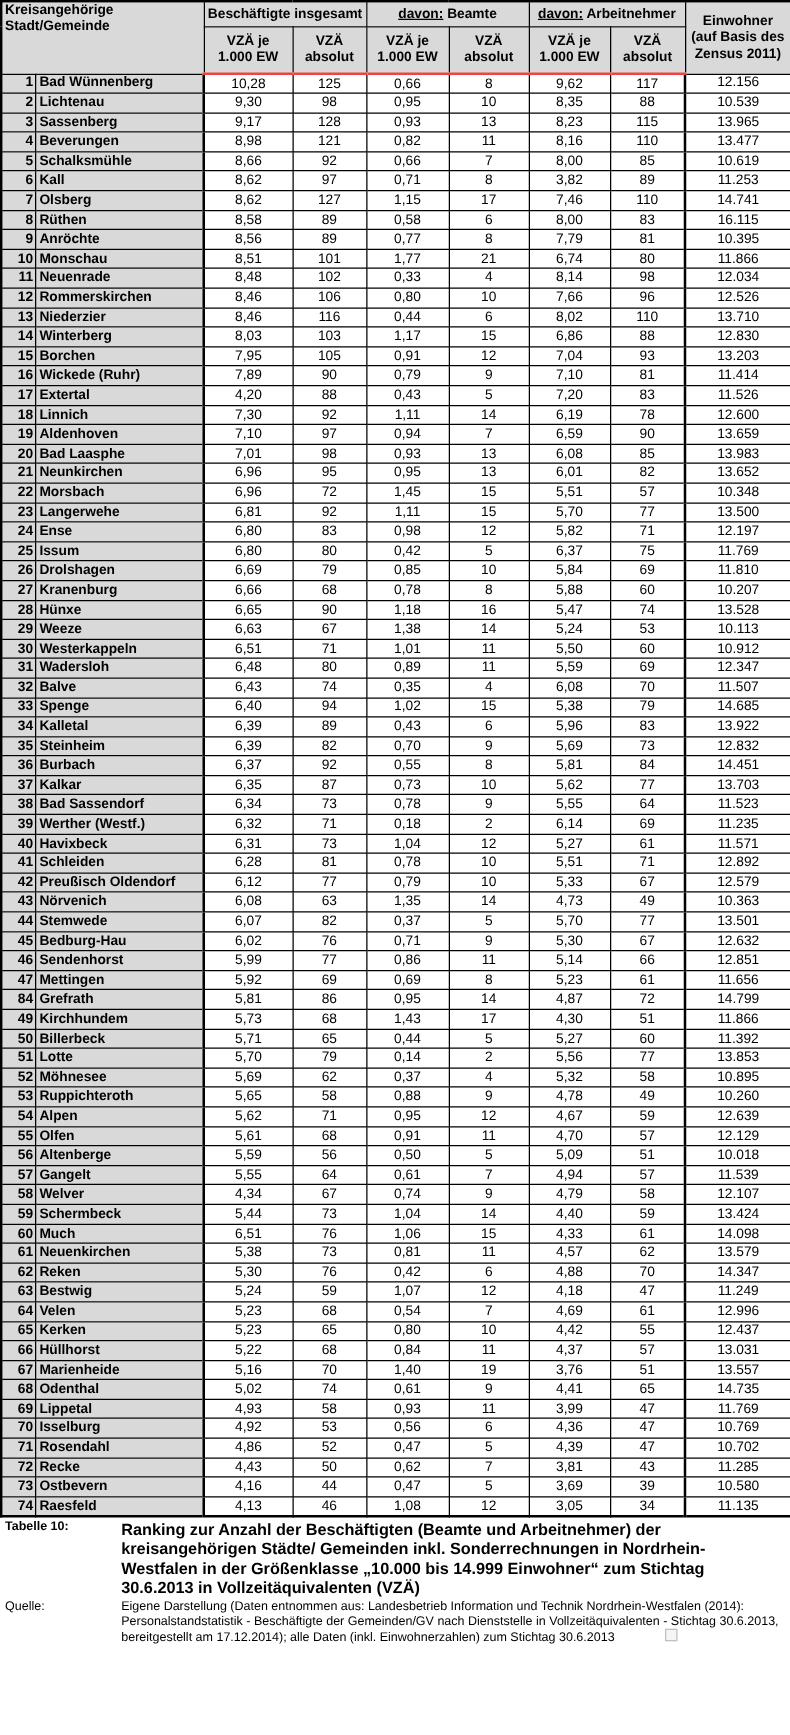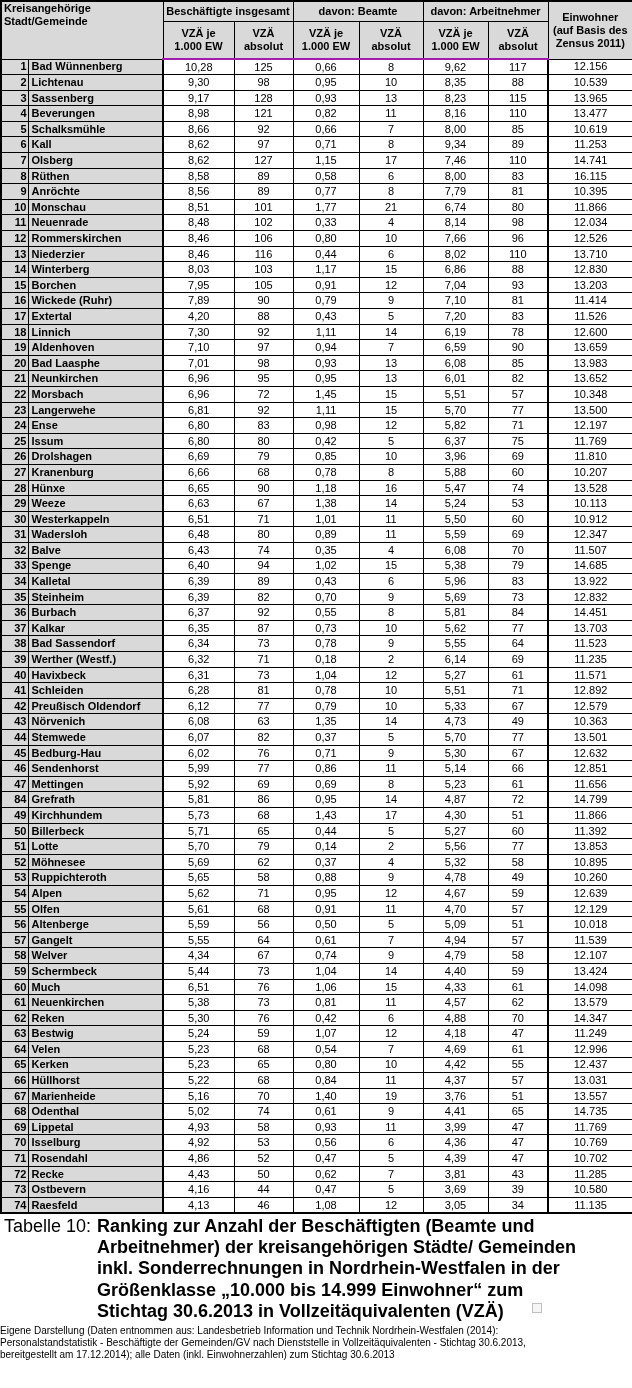--- a/index.html
+++ b/index.html
@@ -41,24 +41,24 @@
     text-align: left;
     vertical-align: top;
     padding: 2px 3px;
     white-space: pre-line;
     border-right: 2px solid #000;
   }
   th.einwohner-head {
     white-space: pre-line;
     border-left: 2px solid #000;
   }
-  thead tr.sub-row th { border-bottom: 2px solid #a21caf; }
+  thead tr.sub-row th { border-bottom: 2px solid #ef4444; }
   th.grp { border-bottom: 1px solid #000; }
   th.grp-thickleft, td.thickleft { border-left: 2px solid #000; }
-  .davon-underline { }
+  .davon-underline { text-decoration: underline; }
   
   tbody td { height: 15.6px; background: #ffffff; }
   tbody td.rank {
     background: #d9d9d9;
     font-weight: bold;
     text-align: right;
     padding-right: 1px;
   }
   tbody td.name {
     background: #d9d9d9;
@@ -72,28 +72,28 @@
   tbody td.ew { text-align: center; border-left: 2px solid #000; }
   
   .caption-block {
     display: flex;
     margin-top: 2px;
     width: 632px;
   }
   .caption-label {
     width: 97px;
     flex: 0 0 97px;
-    font-size: 18px;
-    font-weight: normal;
+    font-size: 10px;
+    font-weight: bold;
     padding-left: 4px;
     box-sizing: border-box;
   }
   .caption-text {
     width: 495px;
-    font-size: 18px;
+    font-size: 13px;
     font-weight: bold;
     line-height: 1.18;
   }
   .source-block {
     display: flex;
     margin-top: 3px;
     width: 632px;
   }
   .source-label {
     width: 97px;
@@ -216,21 +216,21 @@
           <td class="num">85</td>
           <td class="ew">10.619</td>
         </tr>
         <tr>
           <td class="rank">6</td>
           <td class="name">Kall</td>
           <td class="num">8,62</td>
           <td class="num">97</td>
           <td class="num thickleft">0,71</td>
           <td class="num">8</td>
-          <td class="num thickleft">9,34</td>
+          <td class="num thickleft">3,82</td>
           <td class="num">89</td>
           <td class="ew">11.253</td>
         </tr>
         <tr>
           <td class="rank">7</td>
           <td class="name">Olsberg</td>
           <td class="num">8,62</td>
           <td class="num">127</td>
           <td class="num thickleft">1,15</td>
           <td class="num">17</td>
@@ -436,21 +436,21 @@
           <td class="num">75</td>
           <td class="ew">11.769</td>
         </tr>
         <tr>
           <td class="rank">26</td>
           <td class="name">Drolshagen</td>
           <td class="num">6,69</td>
           <td class="num">79</td>
           <td class="num thickleft">0,85</td>
           <td class="num">10</td>
-          <td class="num thickleft">3,96</td>
+          <td class="num thickleft">5,84</td>
           <td class="num">69</td>
           <td class="ew">11.810</td>
         </tr>
         <tr>
           <td class="rank">27</td>
           <td class="name">Kranenburg</td>
           <td class="num">6,66</td>
           <td class="num">68</td>
           <td class="num thickleft">0,78</td>
           <td class="num">8</td>
@@ -977,18 +977,19 @@
         </tr>
       </tbody>
   </table>
 
   <div class="caption-block">
     <div class="caption-label">Tabelle 10:</div>
     <div class="caption-text">Ranking zur Anzahl der Beschäftigten (Beamte und Arbeitnehmer) der kreisangehörigen Städte/ Gemeinden inkl. Sonderrechnungen in Nordrhein-Westfalen in der Größenklasse „10.000 bis 14.999 Einwohner“ zum Stichtag 30.6.2013 in Vollzeitäquivalenten (VZÄ)</div>
   </div>
 
   <div class="source-block">
+    <div class="source-label">Quelle:</div>
     <div class="source-text">Eigene Darstellung (Daten entnommen aus: Landesbetrieb Information und Technik Nordrhein-Westfalen (2014): Personalstandstatistik - Beschäftigte der Gemeinden/GV nach Dienststelle in Vollzeitäquivalenten - Stichtag 30.6.2013, bereitgestellt am 17.12.2014); alle Daten (inkl. Einwohnerzahlen) zum Stichtag 30.6.2013</div>
   </div>
 
   <div class="artifact-square"></div>
 
 </div>
 
 </body></html>

